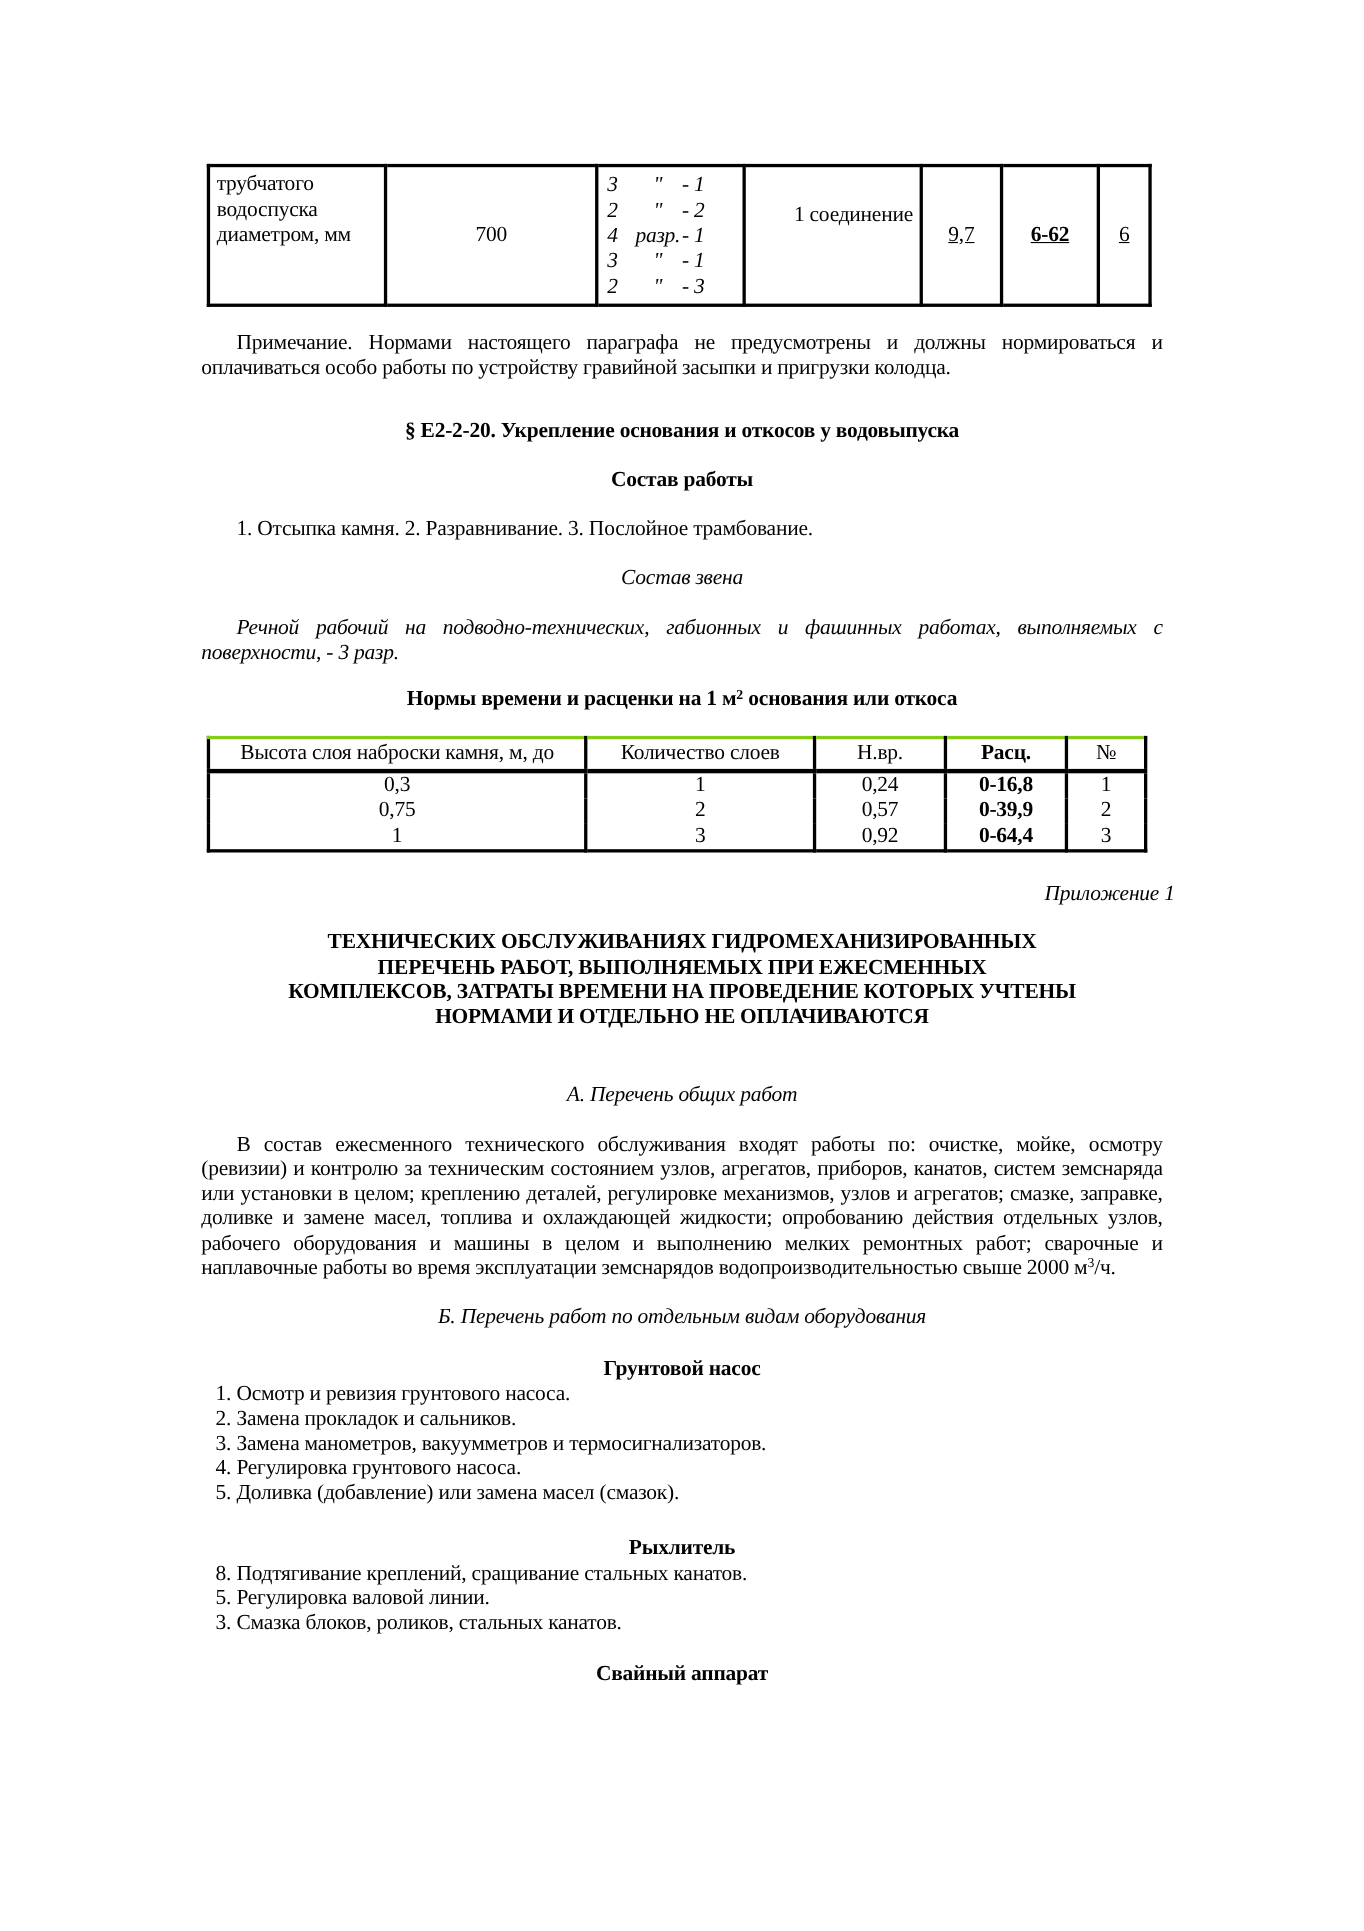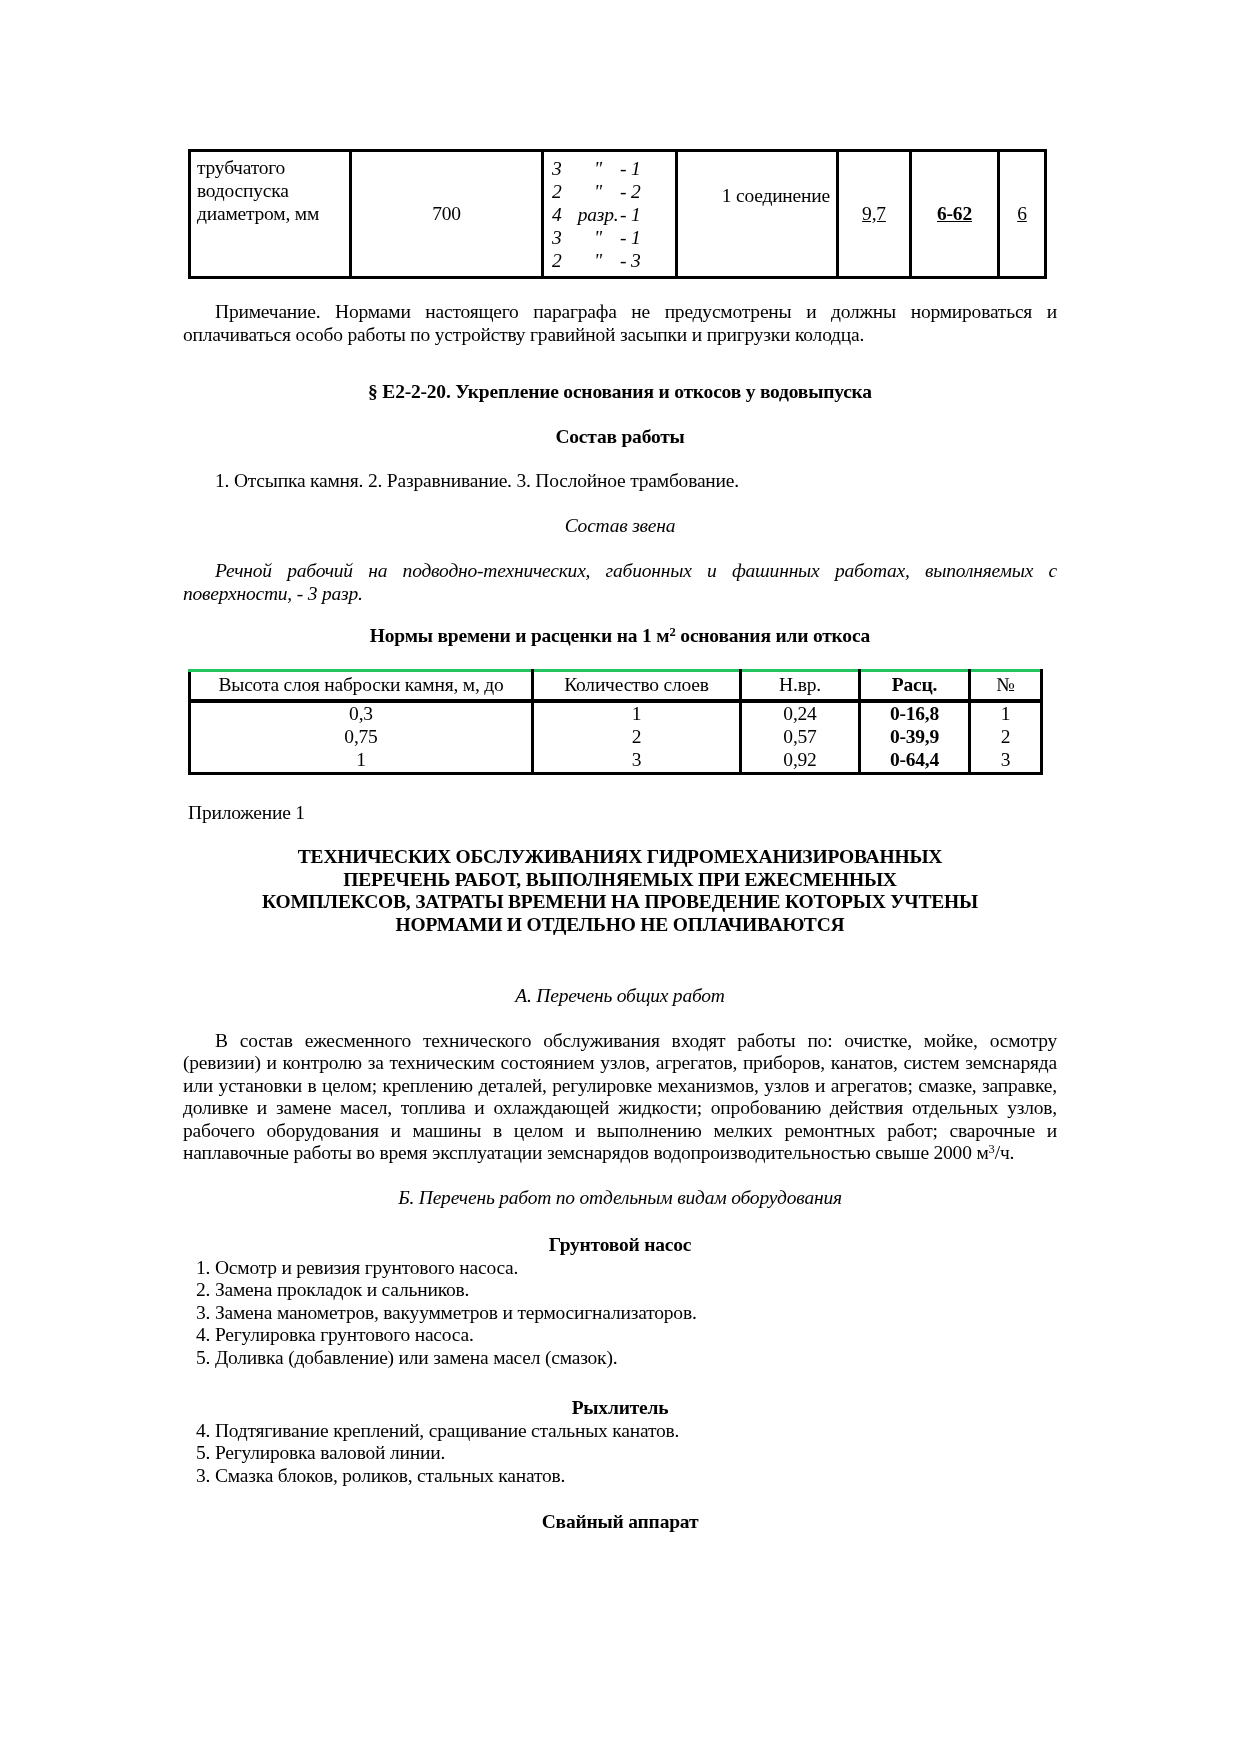--- a/index.html
+++ b/index.html
@@ -11,21 +11,21 @@
     letter-spacing: -0.2px;
     overflow: hidden;
   }
   .page { position: relative; width: 1240px; height: 1755px; }
   .content { position: absolute; left: 172px; top: 0; width: 896px; }
 
   
   .para { text-align: justify; text-indent: 32px; margin: 11px; }
   .center-b { text-align: center; font-weight: bold; margin: 0; }
   .center-i { text-align: center; font-style: italic; margin: 0; }
-  .right    { text-align: left; margin: 16px; }
+  .right    { text-align: right; margin: 0; font-style: italic; }
   sup.s { font-size: 12.5px; line-height: 0; vertical-align: 6px; letter-spacing: 0; }
 
   
   table.t1 {
     border-collapse: collapse; table-layout: fixed;
     margin: 149px 0 0 16px; width: 856px;
   }
   table.t1 td { border: 3px solid #000; padding: 4px 6px; vertical-align: middle; }
   table.t1 td.c-item { vertical-align: top; text-align: left; line-height: 23px; }
   table.t1 td.c-size { text-align: center; }
@@ -42,21 +42,21 @@
   
   table.t2 {
     border-collapse: collapse; table-layout: fixed;
     margin: 21px 0 0 16px; width: 852px;
   }
   table.t2 th, table.t2 td {
     border-left: 3px solid #000; border-right: 3px solid #000;
     text-align: center; padding: 0 4px; font-size: 19.5px;
   }
   table.t2 tr.hd th {
-    border-top: 3px solid #22c55e; border-bottom: 4px solid #000;
+    border-top: 3px solid #84cc16; border-bottom: 4px solid #000;
     font-weight: normal; height: 27px; line-height: 24px;
   }
   table.t2 tr.hd th.bold, table.t2 td.bold { font-weight: bold; }
   table.t2 td { height: 23px; line-height: 22px; border-top: none; border-bottom: none; }
   table.t2 tr.last td { border-bottom: 3px solid #000; }
 
   
   .mt-note   { margin-top: 22px; }
   .mt-sec    { margin-top: 35px; }
   .mt-std    { margin-top: 22px; }
@@ -207,21 +207,21 @@
       <li>1. Осмотр и ревизия грунтового насоса.</li>
       <li>2. Замена прокладок и сальников.</li>
       <li>3. Замена манометров, вакуумметров и термосигнализаторов.</li>
       <li>4. Регулировка грунтового насоса.</li>
       <li>5. Доливка (добавление) или замена масел (смазок).</li>
     </ul>
 
     <p class="center-b mt-ripper">Рыхлитель</p>
 
     <ul class="plist mt-list">
-      <li>4. Подтягивание креплений, сращивание стальных канатов.</li>
+      <li>8. Подтягивание креплений, сращивание стальных канатов.</li>
       <li>5. Регулировка валовой линии.</li>
       <li>3. Смазка блоков, роликов, стальных канатов.</li>
     </ul>
 
     <p class="center-b mt-pile">Свайный аппарат</p>
 
   </div>
 </div>
 
 </body></html>

